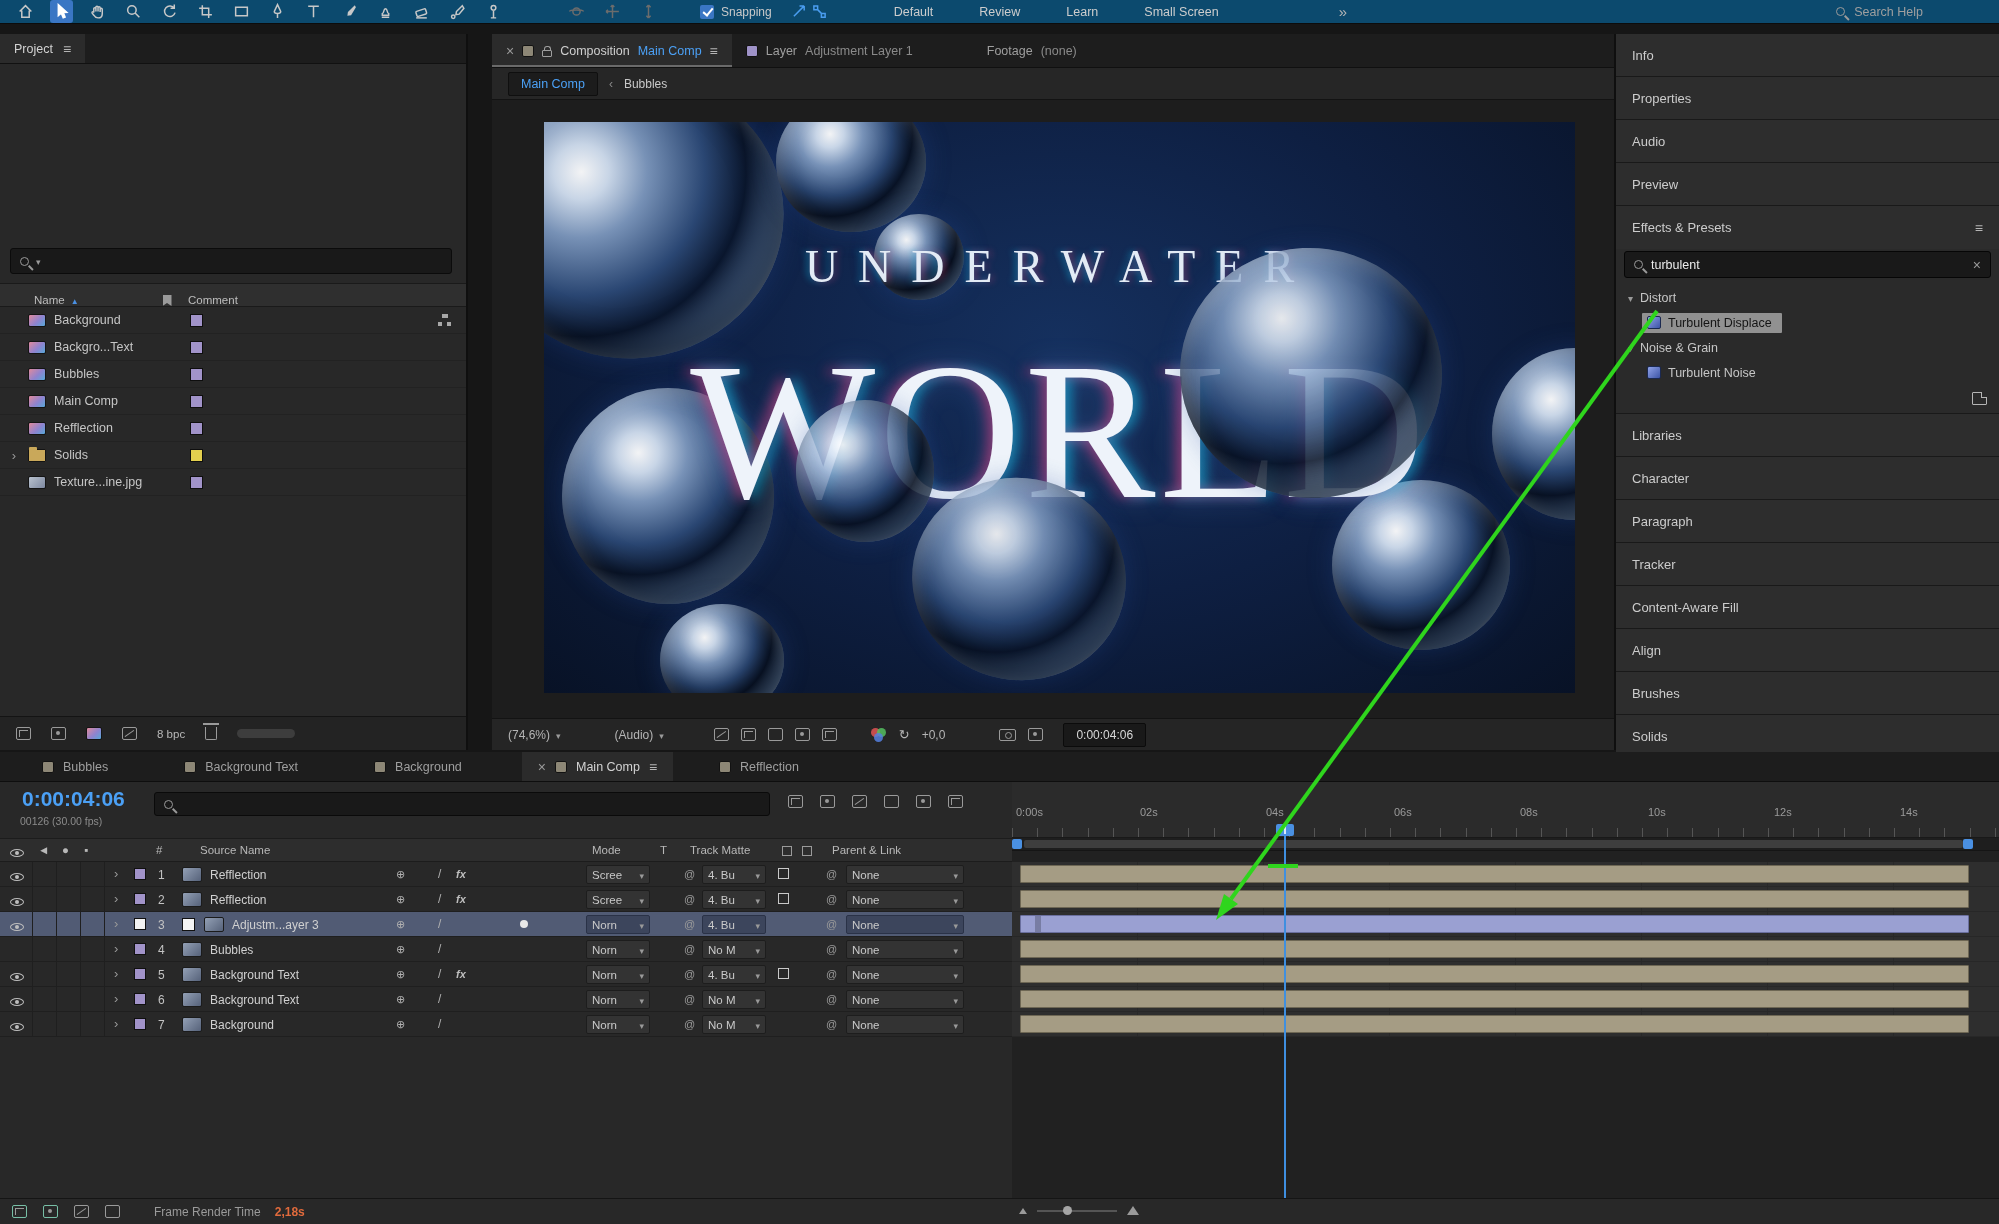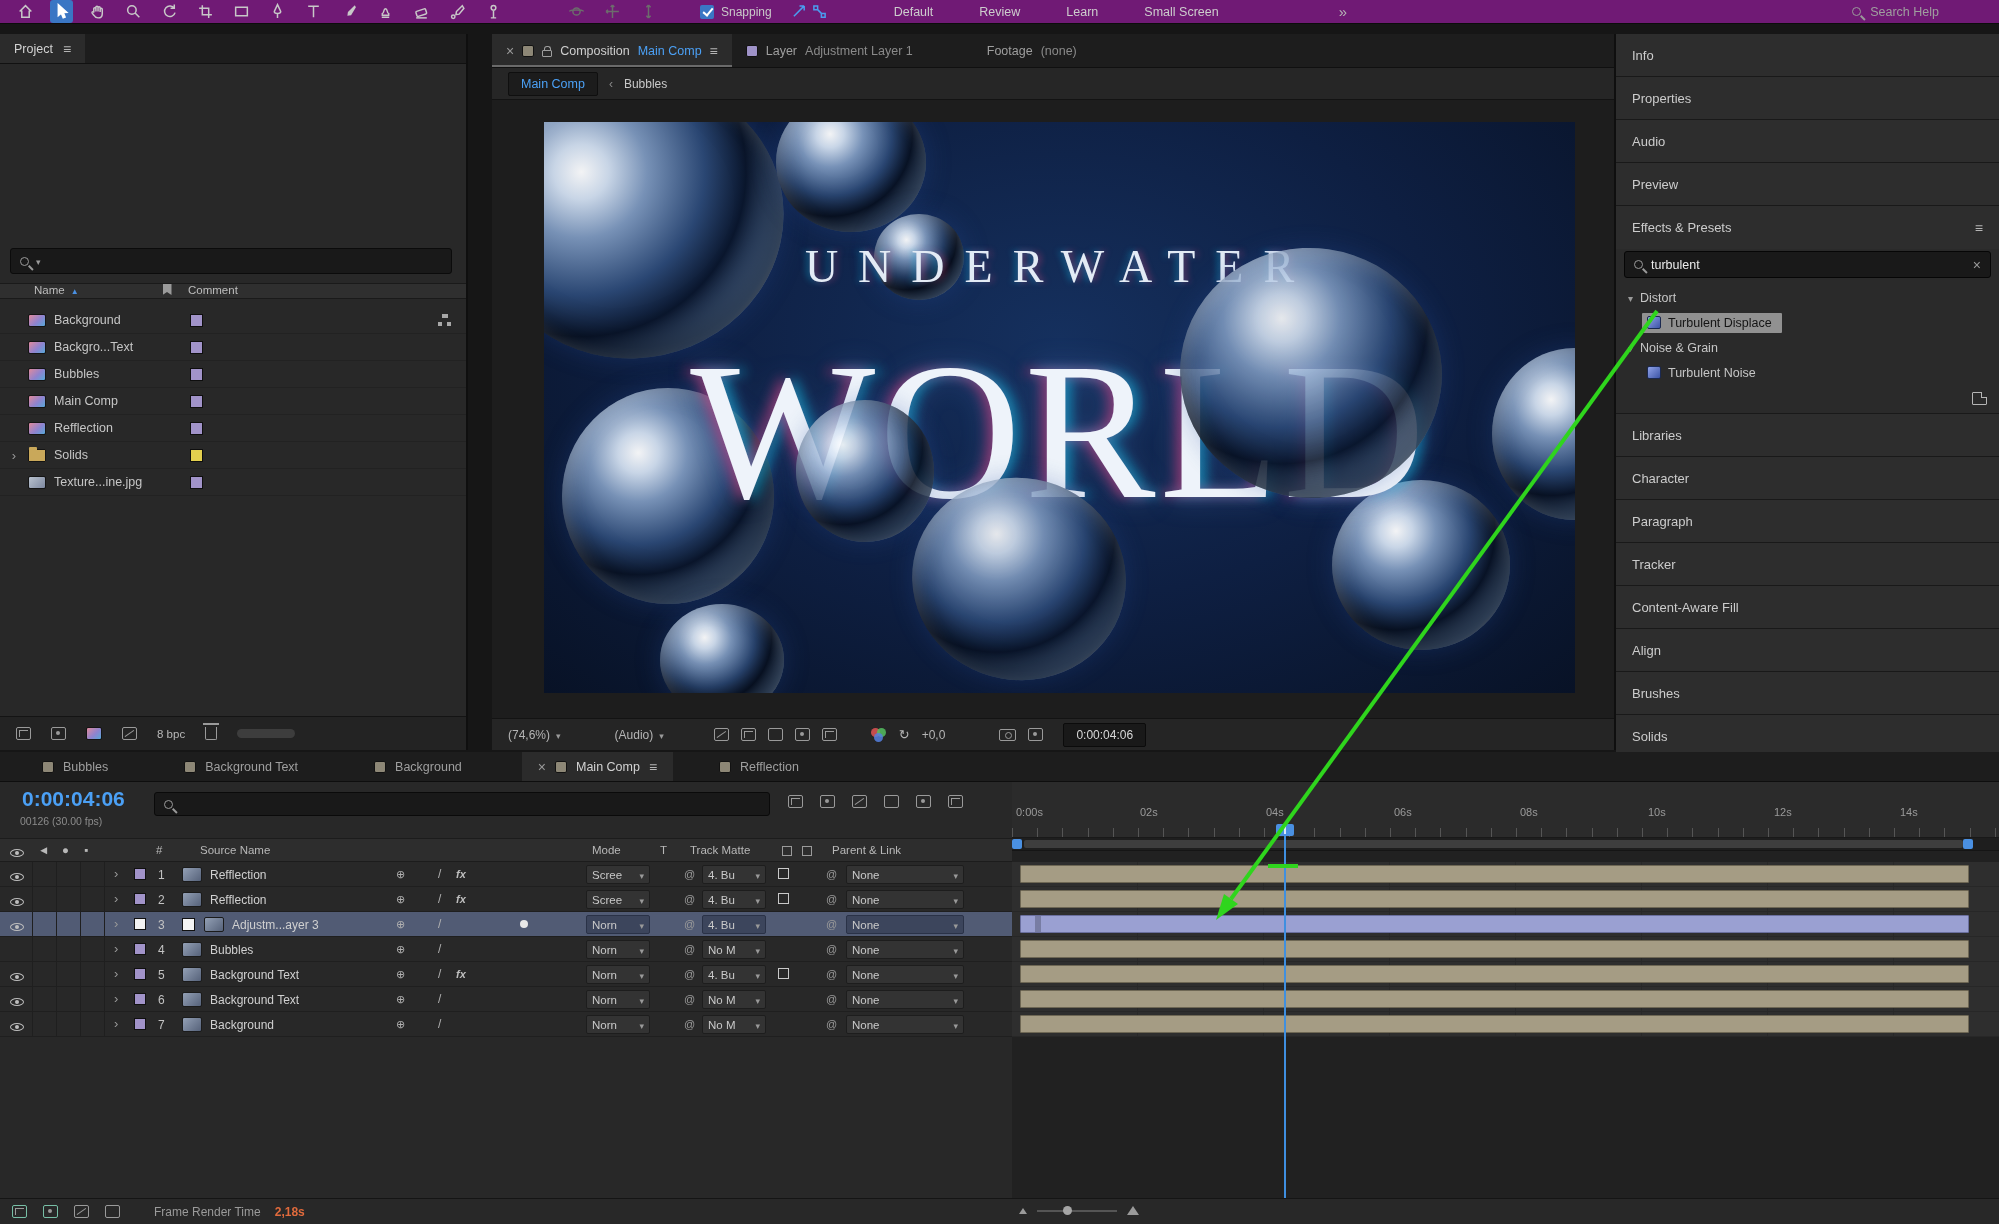--- a/index.html
+++ b/index.html
@@ -19,43 +19,43 @@
   .eye{width:14px;height:8px;border:1.2px solid #bdbdbd;border-radius:50%;position:relative;display:inline-block}
   .eye::after{content:"";position:absolute;left:50%;top:50%;transform:translate(-50%,-50%);width:4px;height:4px;border-radius:50%;background:#bdbdbd}
   .sqico{width:15px;height:13px;border:1.4px solid #9a9a9a;border-radius:2px;position:relative;display:inline-block}
   .sqico.dot::after{content:"";position:absolute;left:4px;top:3px;width:4px;height:4px;background:#9a9a9a;border-radius:50%}
   .sqico.diag::after{content:"";position:absolute;left:1px;top:5px;width:11px;height:1.4px;background:#9a9a9a;transform:rotate(-35deg)}
   .sqico.grid::after{content:"";position:absolute;inset:2px;border-left:1.2px solid #9a9a9a;border-top:1.2px solid #9a9a9a}
   .trash{width:12px;height:13px;border:1.5px solid #9a9a9a;border-top:none;border-radius:0 0 2px 2px;position:relative;display:inline-block}
   .trash::before{content:"";position:absolute;top:-4px;left:-3px;right:-3px;height:2px;background:#9a9a9a}
 
   
-  .toolbar{position:absolute;left:0;top:0;width:100%;height:24px;background:#701a75;border-bottom:1px solid #0c0c0c;display:flex;align-items:center}
+  .toolbar{position:absolute;left:0;top:0;width:100%;height:24px;background:#0c4a6e;border-bottom:1px solid #0c0c0c;display:flex;align-items:center}
   .tools{display:flex;align-items:center;gap:13px;padding-left:14px}
   .tool{width:23px;height:23px;display:flex;align-items:center;justify-content:center;border-radius:3px;flex:none}
   .tool svg{width:17px;height:17px;stroke:#c8c8c8;fill:none;stroke-width:1.4}
   .tool.fillic svg{fill:#c8c8c8;stroke:none}
   .tool.active{background:#3a76c4}
   .tool.active svg{stroke:#fff}
   .tool.dim svg{stroke:#6c6c6c}
   .snap{display:flex;align-items:center;gap:7px;margin-left:40px;color:#c9c9c9}
   .chk{width:14px;height:14px;background:#3a76c4;border-radius:2px;position:relative}
   .chk::after{content:"";position:absolute;left:4.5px;top:1.5px;width:4px;height:8px;border-right:2px solid #fff;border-bottom:2px solid #fff;transform:rotate(40deg)}
   .snapico{width:20px;height:20px;display:flex;align-items:center;justify-content:center}
   .snapico svg{width:15px;height:15px;stroke:#4a9df0;fill:none;stroke-width:1.6}
   .workspaces{display:flex;align-items:flex-end;gap:46px;margin-left:64px;color:#cdcdcd;font-size:12.5px}
   .ws-more{color:#b5b5b5;font-size:15px;margin-left:120px}
-  .helpsearch{margin-left:auto;margin-right:60px;display:flex;align-items:center;gap:9px;color:#9f9f9f;font-size:12.5px}
+  .helpsearch{margin-left:auto;margin-right:76px;display:flex;align-items:center;gap:9px;color:#9f9f9f;font-size:12.5px}
 
   
   .project{position:absolute;left:0;top:34px;width:468px;height:716px;background:#282828;border-right:2px solid #0f0f0f}
   .p-tabbar{height:30px;background:#1d1d1d;display:flex;border-bottom:1px solid #111}
   .p-tab{background:#2b2b2b;display:flex;align-items:center;gap:10px;padding:0 14px;font-size:12.5px;color:#d2d2d2}
   .p-search{position:absolute;left:10px;top:214px;width:442px;height:26px;background:#191919;border:1px solid #0b0b0b;border-radius:3px;display:flex;align-items:center;padding-left:9px;gap:7px}
-  .p-cols{position:absolute;left:0;top:249px;width:100%;height:16px;background:#2f2f2f;border-top:1px solid #1a1a1a;border-bottom:1px solid #1a1a1a;display:flex;align-items:flex-start;font-size:11.5px;color:#bdbdbd}
+  .p-cols{position:absolute;left:0;top:249px;width:100%;height:24px;background:#2f2f2f;border-top:1px solid #1a1a1a;border-bottom:1px solid #1a1a1a;display:flex;align-items:flex-end;font-size:11.5px;color:#bdbdbd}
   .p-cols .cname{padding-left:34px;width:146px;display:flex;gap:6px;align-items:center}
   .ribbon{width:9px;height:11px;background:#9a9a9a;clip-path:polygon(0 0,100% 0,100% 100%,50% 72%,0 100%)}
   .p-rows{position:absolute;left:0;top:273px;width:100%}
   .prow{display:flex;align-items:center;height:27px;border-bottom:1px solid #222;padding-left:8px;gap:8px;font-size:12.5px;color:#c6c6c6}
   .pchev{width:12px;text-align:center}
   .picon{width:18px;height:13px;border-radius:2px;background:linear-gradient(135deg,#e08a9c 0%,#8f83cf 55%,#57a8d8 100%);border:1px solid #141414;flex:none}
   .picon.folder{background:#c9a85a;position:relative;border-radius:1px}
   .picon.folder::before{content:"";position:absolute;top:-3px;left:0;width:8px;height:3px;background:#c9a85a;border-radius:1px 1px 0 0}
   .pname{width:128px;overflow:hidden;white-space:nowrap}
   .swatch{width:13px;height:13px;border:1px solid #0e0e0e;background:#a193c9;flex:none}

